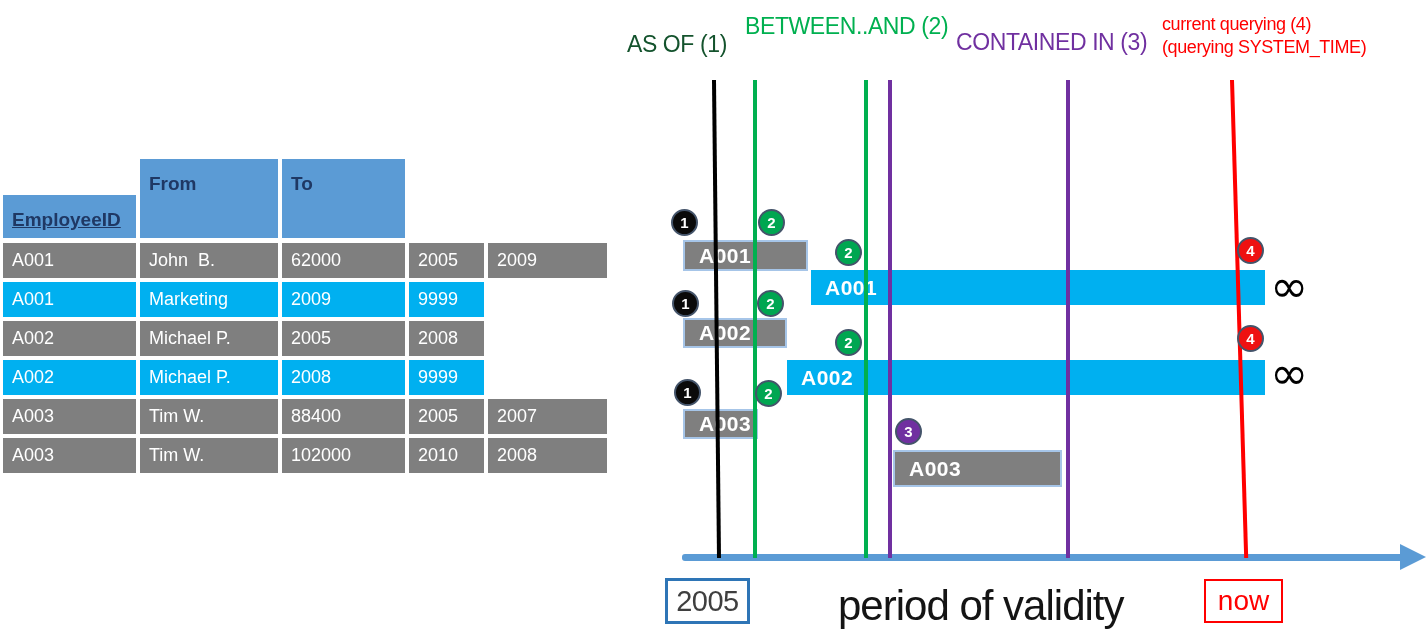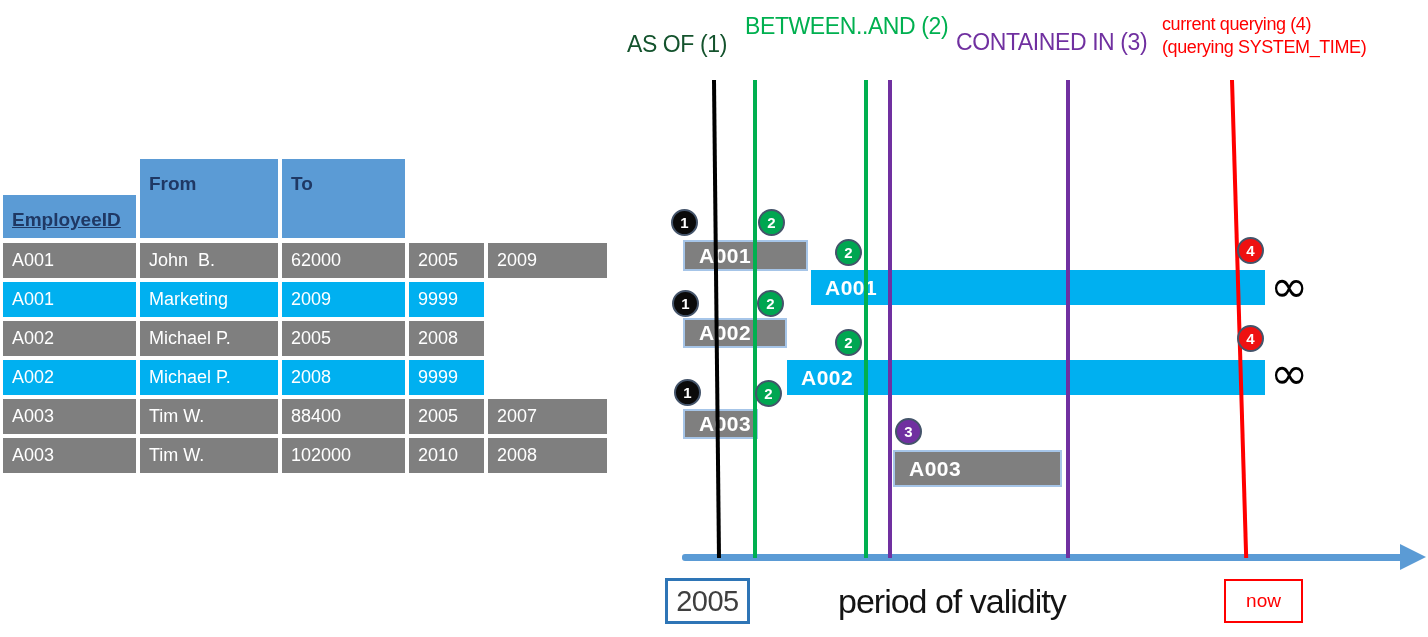--- a/index.html
+++ b/index.html
@@ -29,23 +29,23 @@
   .marker{position:absolute;z-index:3;width:23px;height:23px;border-radius:50%;border:2px solid #44546A;
           box-sizing:content-box;color:#fff;font-weight:bold;font-size:15px;display:flex;align-items:center;justify-content:center;}
   .inf{position:absolute;z-index:1;font-family:"DejaVu Sans",sans-serif;font-size:46px;line-height:52px;color:#000;}
   .axis-line{position:absolute;height:7px;border-radius:3px;z-index:0;}
   .axis-head{position:absolute;width:0;height:0;border-top:13px solid transparent;border-bottom:13px solid transparent;
              border-left:26px solid #5B9BD5;z-index:0;}
 
   
   .year-box{position:absolute;left:665px;top:578px;width:85px;height:46px;border:3px solid #2E75B6;box-sizing:border-box;
             display:flex;align-items:center;justify-content:center;font-size:29px;color:#3F3F3F;letter-spacing:-0.5px;}
-  .axis-title{position:absolute;left:838px;top:582px;font-size:34px;color:#141414;letter-spacing:-1px;white-space:nowrap;}
+  .axis-title{position:absolute;left:838px;top:582px;font-size:42px;color:#141414;letter-spacing:-1px;white-space:nowrap;}
   .now-box{position:absolute;left:1204px;top:579px;width:79px;height:44px;border:2px solid #FF0000;box-sizing:border-box;
-           display:flex;align-items:center;justify-content:center;font-size:19px;color:#FF0000;margin-left:20px;}
+           display:flex;align-items:center;justify-content:center;font-size:28px;color:#FF0000;}
 </style>
 </head>
 <body>
 
 <div class="canvas">
 
   <div class="etable">
     <div class="thead">
         <div class="th underline">EmployeeID</div>
         <div class="th">From</div>

